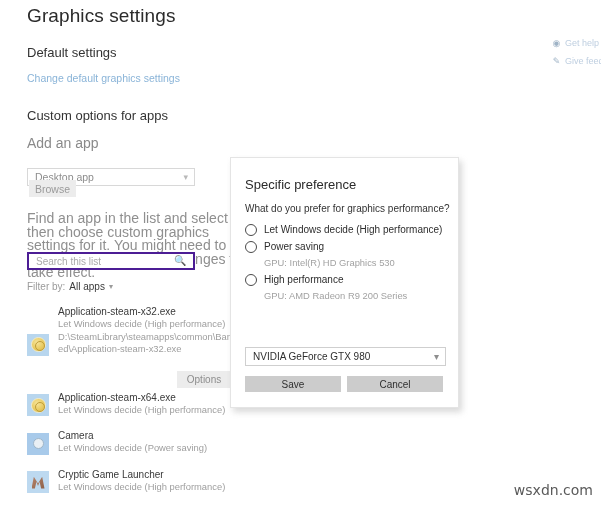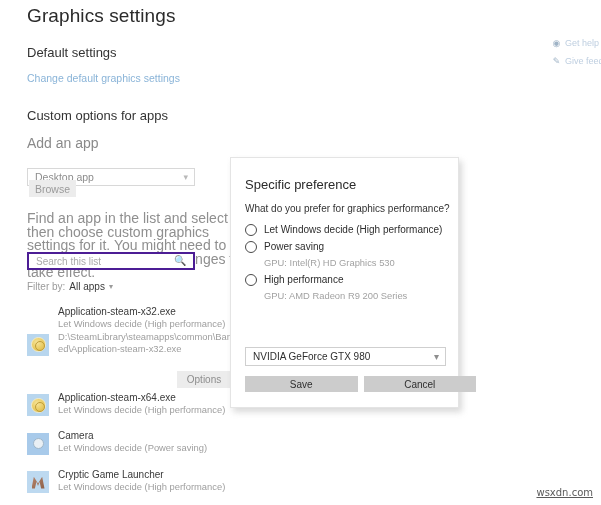--- a/index.html
+++ b/index.html
@@ -315,45 +315,44 @@
     color: #2e2e2e;
     border-color: #cfcfcf;
     font-size: 10px;
     margin-top: 17px;
   }
   .combo.gpu-select .chev { color: #8e8e8e; font-size: 10px; }
 
   .dlg-buttons {
     position: absolute;
     left: 14px; top: 218px;
-    width: 231px;
+    width: 198px;
     display: flex;
     gap: 6px;
   }
   .dlg-btn {
     flex: 1;
     height: 16px;
     background: #cccccc;
     font-size: 10px;
     color: #2f2f2f;
     display: flex;
     align-items: center;
     justify-content: center;
     border: none;
     font-family: inherit;
   }
 
   
   .watermark {
     position: absolute;
     right: 8px; bottom: 7px;
-    font-size: 10px;
+    font-size: 14px;
     color: #5a5a5a;
     font-family: "DejaVu Sans", sans-serif;
-    text-decoration: underline;
   }
 </style>
 </head>
 <body>
 
 <div class="page">
 
   <div class="page-title">Graphics settings</div>
 
   <div class="section-head default-settings">Default settings</div>

